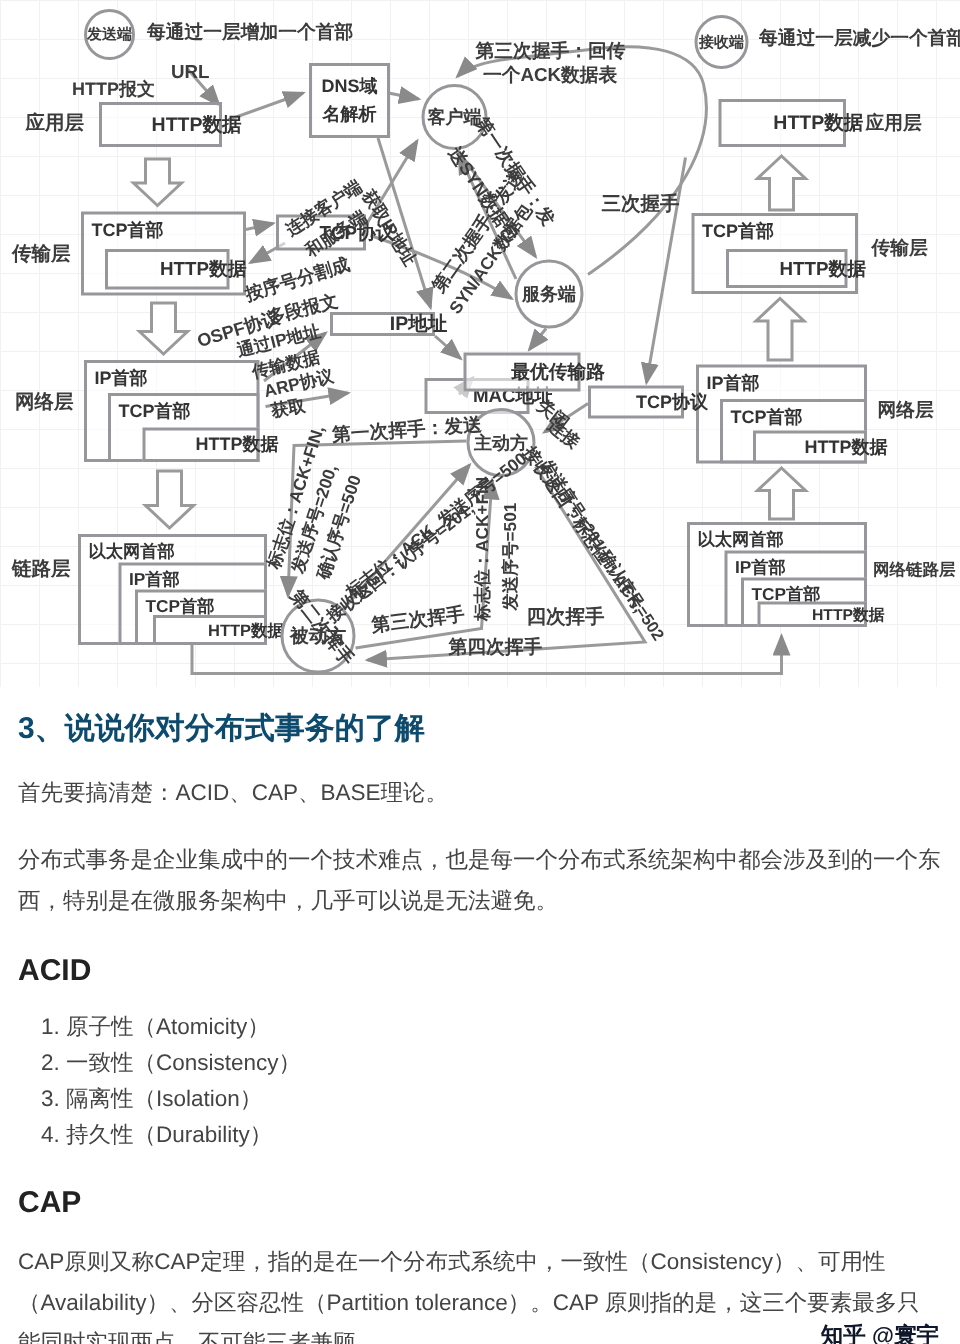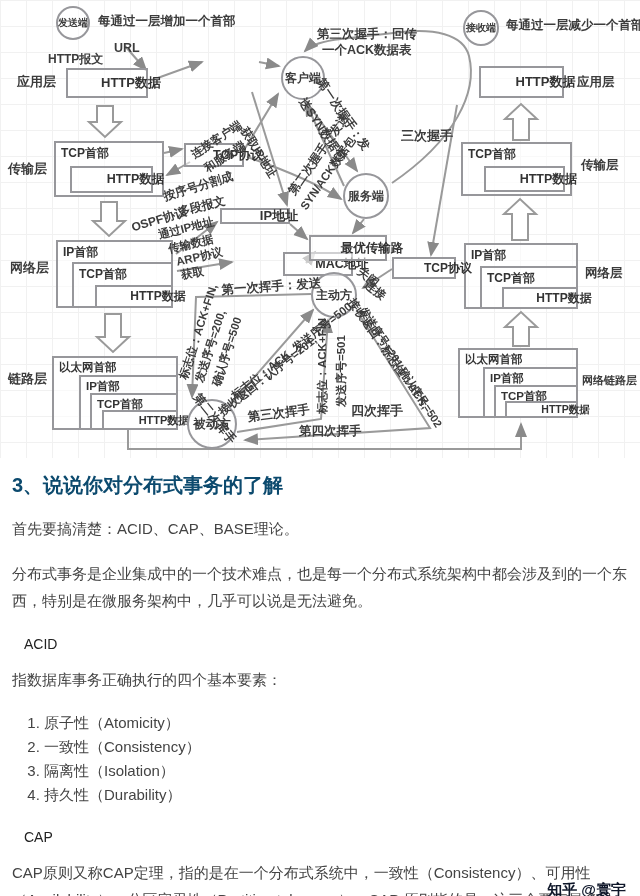--- a/index.html
+++ b/index.html
@@ -16,21 +16,21 @@
          color:#333;font-weight:600;box-sizing:border-box;padding-left:48px;}
   .cen{display:flex;align-items:center;justify-content:center;white-space:nowrap;}
   .ttl{position:absolute;left:5px;top:2px;font-size:12px;font-weight:600;color:#333;white-space:nowrap;}
   .d-circ{position:absolute;border:2px solid #97979b;border-radius:50%;
           display:flex;align-items:center;justify-content:center;
           font-weight:600;color:#3c3c3c;background:rgba(255,255,255,.6);
           box-sizing:border-box;white-space:nowrap;}
   .content{padding:2px 12px 0;color:#404040;}
   .content h2{font-size:20px;color:#0c4a6e;margin:12px 0 16px;font-weight:700;}
   .content p{font-size:15px;line-height:27px;margin:0 0 18px;color:#444;}
-  .content h3{font-size:14px;color:#222;margin:22px 12px 14px;font-weight:400;}
+  .content h3{font-size:20px;color:#222;margin:22px 0 14px;font-weight:700;}
   .content ol{margin:0 0 18px 18px;padding-left:14px;}
   .content li{font-size:15px;line-height:24px;color:#444;}
   .watermark{position:absolute;right:14px;top:857px;font-size:15px;
              color:#0f172a;font-weight:600;margin-top:24px;}
 </style>
 </head>
 <body>
 
 <div class="diagram">
   <svg class="wires" width="640" height="458">
@@ -130,20 +130,21 @@
       <span class="ttl" style="font-size:11.5px;">以太网首部</span>
     </div>
   <div class="d-box" style="left:483px;top:367px;width:95px;height:51px;">
       <span class="ttl" style="font-size:11.5px;">IP首部</span>
     </div>
   <div class="d-box" style="left:494px;top:385px;width:84px;height:33px;">
       <span class="ttl" style="font-size:11.5px;">TCP首部</span>
     </div>
   <div class="d-box cen" style="left:505px;top:401px;width:73px;height:17px;font-size:10.5px;">HTTP数据</div>
 
+  <div class="d-box cen" style="left:206px;top:42px;width:54px;height:50px;font-size:12px;white-space:normal;text-align:center;line-height:1.6;padding:2px;">DNS域名解析</div>
   <div class="d-circ" style="left:281px;top:56px;width:44px;height:44px;font-size:12px;">客户端</div>
   <div class="d-circ" style="left:343px;top:173px;width:46px;height:46px;font-size:12px;">服务端</div>
   <div class="d-box cen" style="left:184px;top:143px;width:60px;height:24px;font-size:12.5px;">TCP协议</div>
   <div class="d-box cen" style="left:220px;top:208px;width:70px;height:16px;font-size:13px;">IP地址</div>
   <div class="d-box cen" style="left:235px;top:252px;width:70px;height:24px;font-size:12.5px;margin-left:48px;">MAC地址</div>
   <div class="d-box cen" style="left:309px;top:235px;width:78px;height:26px;font-size:12.5px;">最优传输路</div>
   <div class="d-box cen" style="left:392px;top:257px;width:64px;height:22px;font-size:12px;">TCP协议</div>
   <div class="d-circ" style="left:311px;top:272px;width:46px;height:46px;font-size:12px;">主动方</div>
   <div class="d-circ" style="left:187px;top:399px;width:50px;height:50px;font-size:12.5px;">被动方</div>
 
@@ -180,21 +181,20 @@
   <div class="d-lbl" style="left:299px;top:425px;">第四次挥手</div>
   <div class="d-lbl" style="left:356px;top:296px;font-size:11.5px;transform:rotate(55deg);">接收返回：标志位：ACK,</div>
   <div class="d-lbl" style="left:368px;top:305px;font-size:11px;transform:rotate(57deg);">发送序号=201,确认序号=502</div>
 </div>
 
 <div class="content">
   <h2>3、说说你对分布式事务的了解</h2>
   <p>首先要搞清楚：ACID、CAP、BASE理论。</p>
   <p>分布式事务是企业集成中的一个技术难点，也是每一个分布式系统架构中都会涉及到的一个东西，特别是在微服务架构中，几乎可以说是无法避免。</p>
   <h3>ACID</h3>
-  <p>指数据库事务正确执行的四个基本要素：</p>
   <ol>
     <li>原子性（Atomicity）</li>
     <li>一致性（Consistency）</li>
     <li>隔离性（Isolation）</li>
     <li>持久性（Durability）</li>
   </ol>
   <h3>CAP</h3>
   <p>CAP原则又称CAP定理，指的是在一个分布式系统中，一致性（Consistency）、可用性（Availability）、分区容忍性（Partition tolerance）。CAP 原则指的是，这三个要素最多只能同时实现两点，不可能三者兼顾。</p>
 </div>
 

